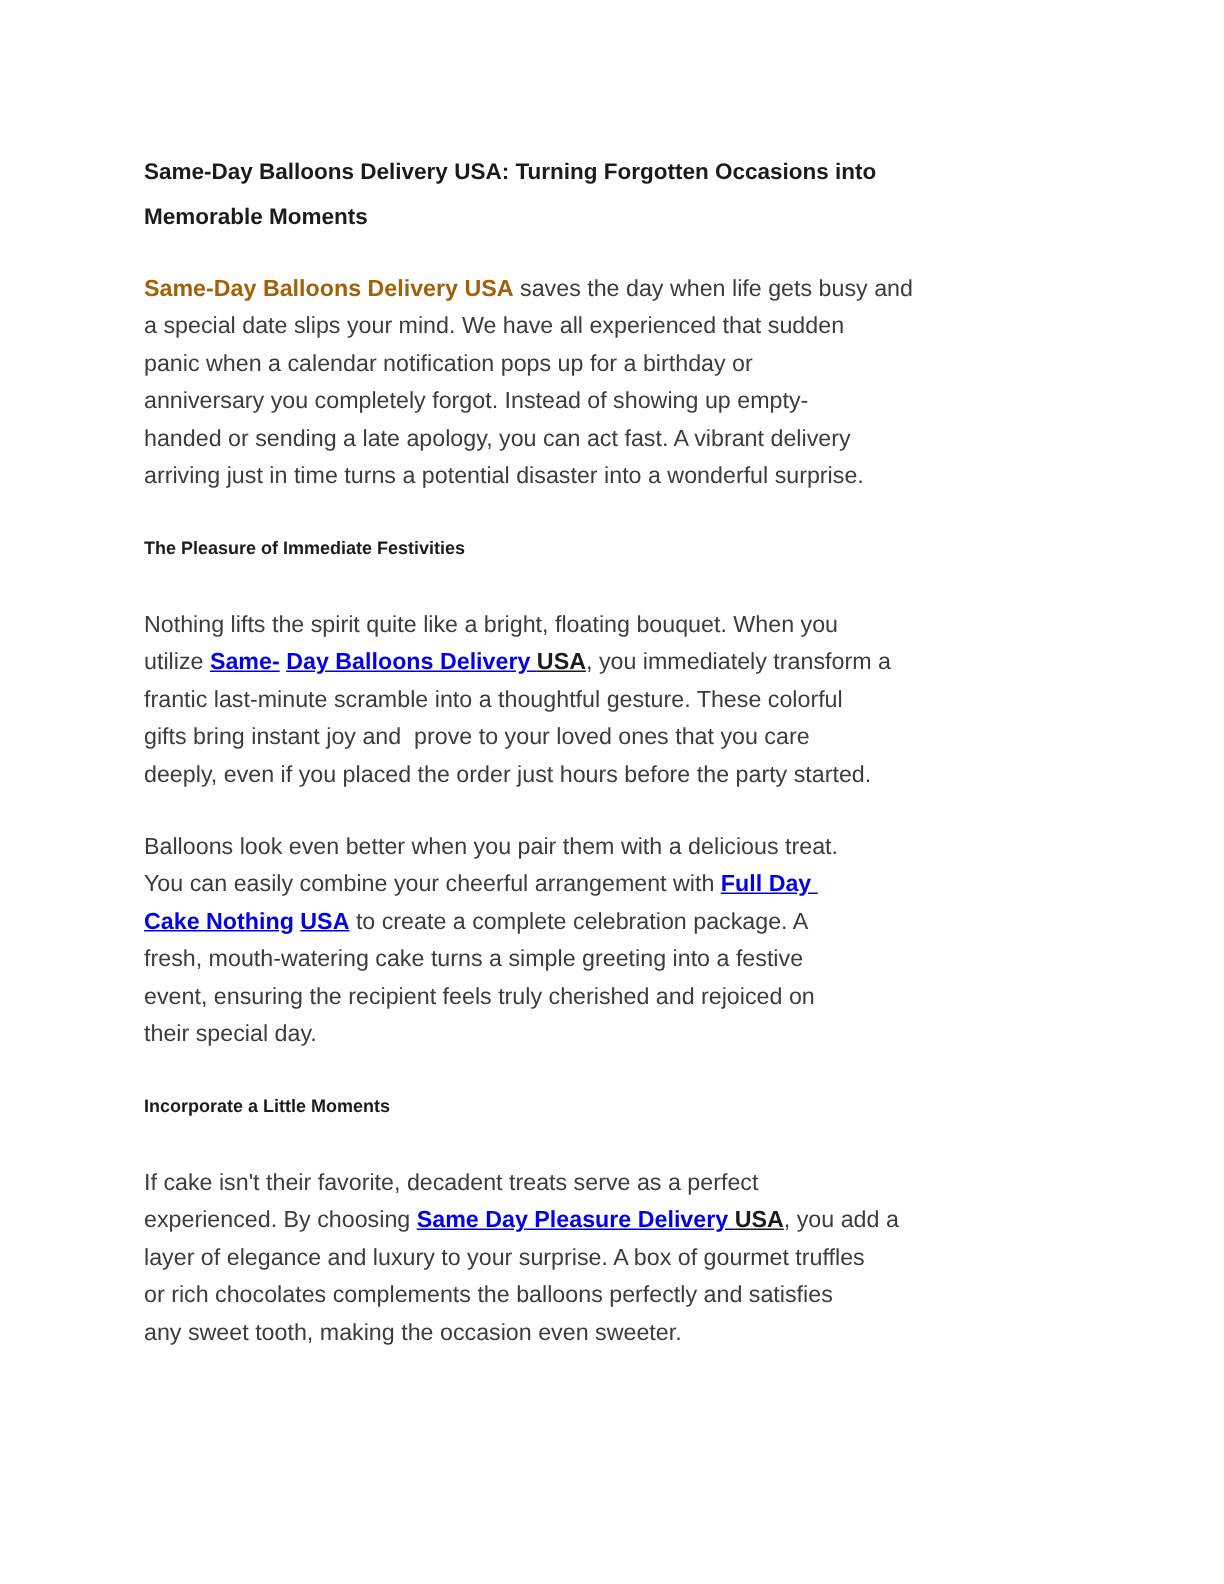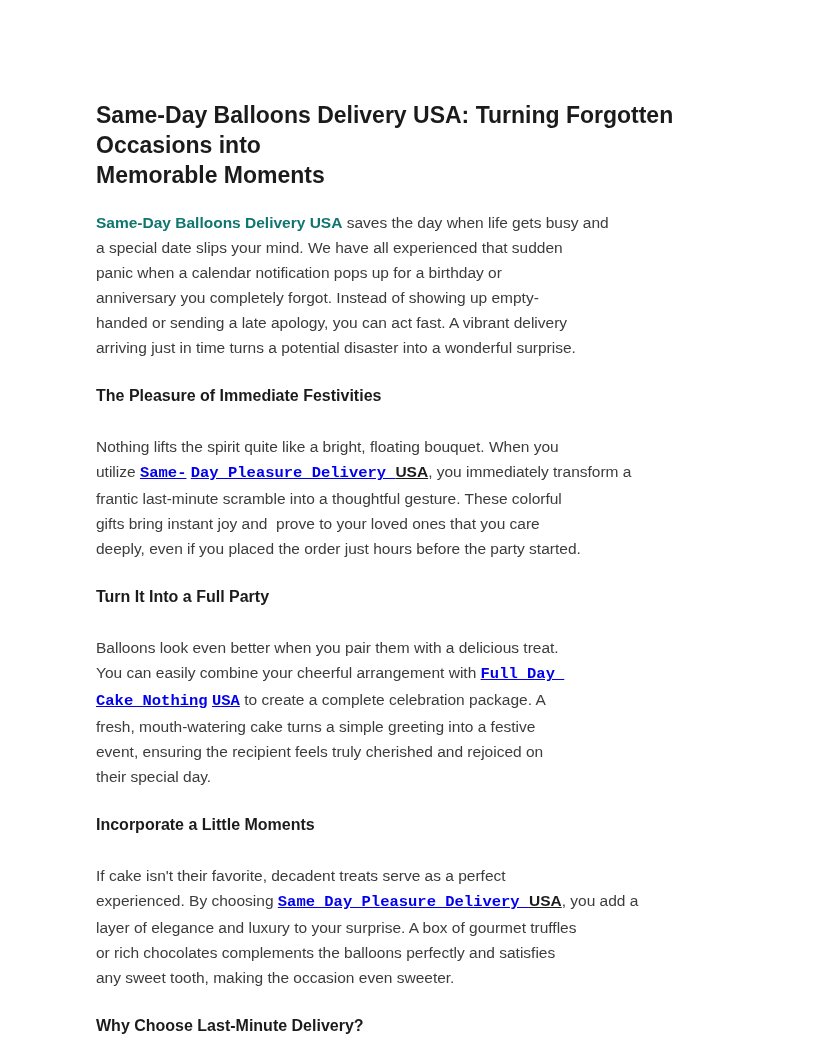--- a/index.html
+++ b/index.html
@@ -13,53 +13,52 @@
     font-family: "Liberation Sans", "DejaVu Sans", sans-serif;
   }
   .doc {
     box-sizing: border-box;
     width: 816px;
     min-height: 1056px;
     padding: 100px 88px 40px 96px;
     background: #ffffff;
   }
   h1.doc-title {
-    font-size: 23px;
+    font-size: 15px;
     line-height: 30px;
     font-weight: 700;
     color: #1b1b1b;
     margin: 0 0 20px 0;
     white-space: pre-wrap;
   }
   h2.doc-heading {
-    font-size: 16px;
+    font-size: 12px;
     line-height: 25px;
     font-weight: 700;
     color: #1b1b1b;
     margin: 0 0 26px 0;
     white-space: pre-wrap;
   }
   p.doc-para {
     font-size: 15.5px;
     line-height: 25px;
     font-weight: 400;
     color: #3c3c3c;
     margin: 0 0 23px 0;
     white-space: pre-wrap;
   }
   p.doc-para span.b {
     font-weight: 700;
-    color: #0f766e;
+    color: #a16207;
   }
   p.doc-para a.a {
     color: #0000ee;
     font-weight: 700;
     text-decoration: underline;
     cursor: pointer;
-    font-family: Liberation Mono, monospace;
   }
   p.doc-para a.ab {
     color: #1b1b1b;
     font-weight: 700;
     text-decoration: underline;
     cursor: pointer;
   }
 </style>
 </head>
 <body>
@@ -68,31 +67,29 @@
     <h1 class="doc-title">Same-Day Balloons Delivery USA: Turning Forgotten Occasions into
 Memorable Moments</h1>
     <p class="doc-para"><span class="b">Same-Day Balloons Delivery USA</span><span class="n"> saves the day when life gets busy and
 a special date slips your mind. We have all experienced that sudden
 panic when a calendar notification pops up for a birthday or
 anniversary you completely forgot. Instead of showing up empty-
 handed or sending a late apology, you can act fast. A vibrant delivery
 arriving just in time turns a potential disaster into a wonderful surprise.</span></p>
     <h2 class="doc-heading">The Pleasure of Immediate Festivities</h2>
     <p class="doc-para"><span class="n">Nothing lifts the spirit quite like a bright, floating bouquet. When you
-utilize </span><a class="a" href="#">Same-</a><span class="n"> </span><a class="a" href="#">Day Pleasure Delivery </a><a class="ab" href="#">USA</a><span class="n">, you immediately transform a
+utilize </span><a class="a" href="#">Same-</a><span class="n"> </span><a class="a" href="#">Day Balloons Delivery </a><a class="ab" href="#">USA</a><span class="n">, you immediately transform a
 frantic last-minute scramble into a thoughtful gesture. These colorful
 gifts bring instant joy and  prove to your loved ones that you care
 deeply, even if you placed the order just hours before the party started.</span></p>
-    <h2 class="doc-heading">Turn It Into a Full Party</h2>
     <p class="doc-para"><span class="n">Balloons look even better when you pair them with a delicious treat.
 You can easily combine your cheerful arrangement with </span><a class="a" href="#">Full Day </a><span class="n">
 </span><a class="a" href="#">Cake Nothing</a><span class="n"> </span><a class="a" href="#">USA</a><span class="n"> to create a complete celebration package. A
 fresh, mouth-watering cake turns a simple greeting into a festive
 event, ensuring the recipient feels truly cherished and rejoiced on
 their special day.</span></p>
     <h2 class="doc-heading">Incorporate a Little Moments</h2>
     <p class="doc-para"><span class="n">If cake isn't their favorite, decadent treats serve as a perfect
 experienced. By choosing </span><a class="a" href="#">Same Day Pleasure Delivery </a><a class="ab" href="#">USA</a><span class="n">, you add a
 layer of elegance and luxury to your surprise. A box of gourmet truffles
 or rich chocolates complements the balloons perfectly and satisfies
 any sweet tooth, making the occasion even sweeter.</span></p>
-    <h2 class="doc-heading">Why Choose Last-Minute Delivery?</h2>
   </main>
 
 </body></html>

